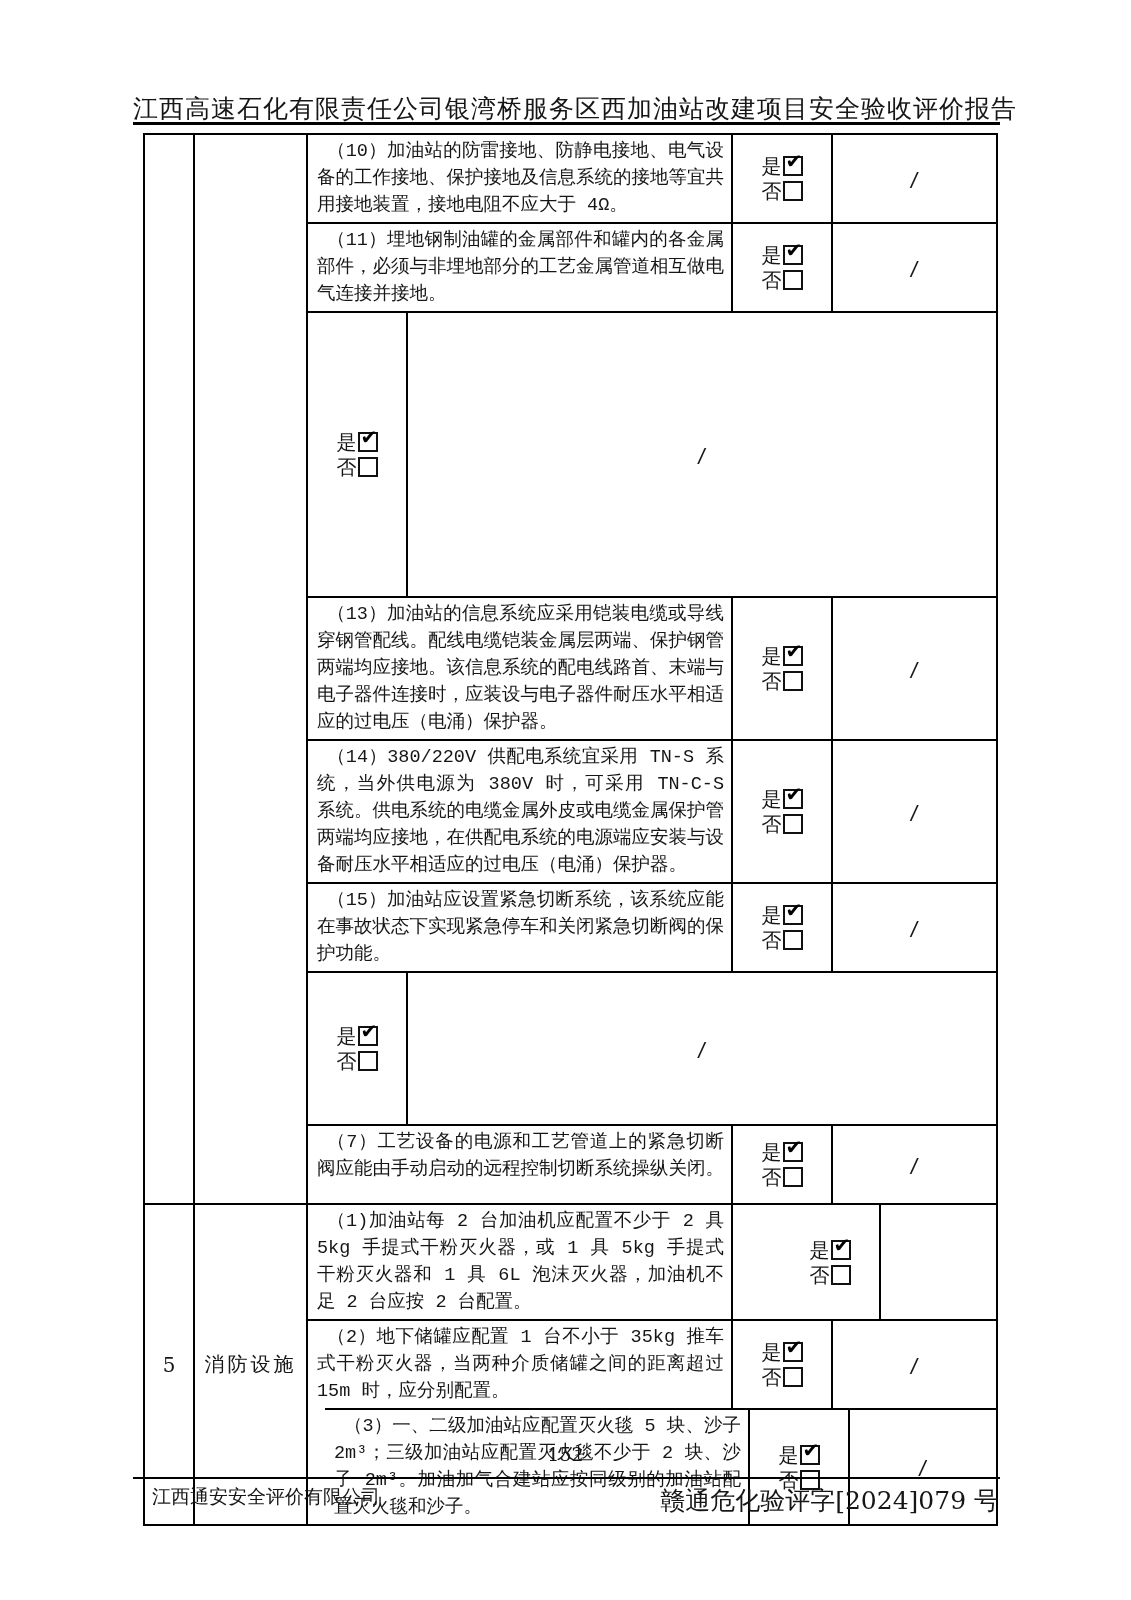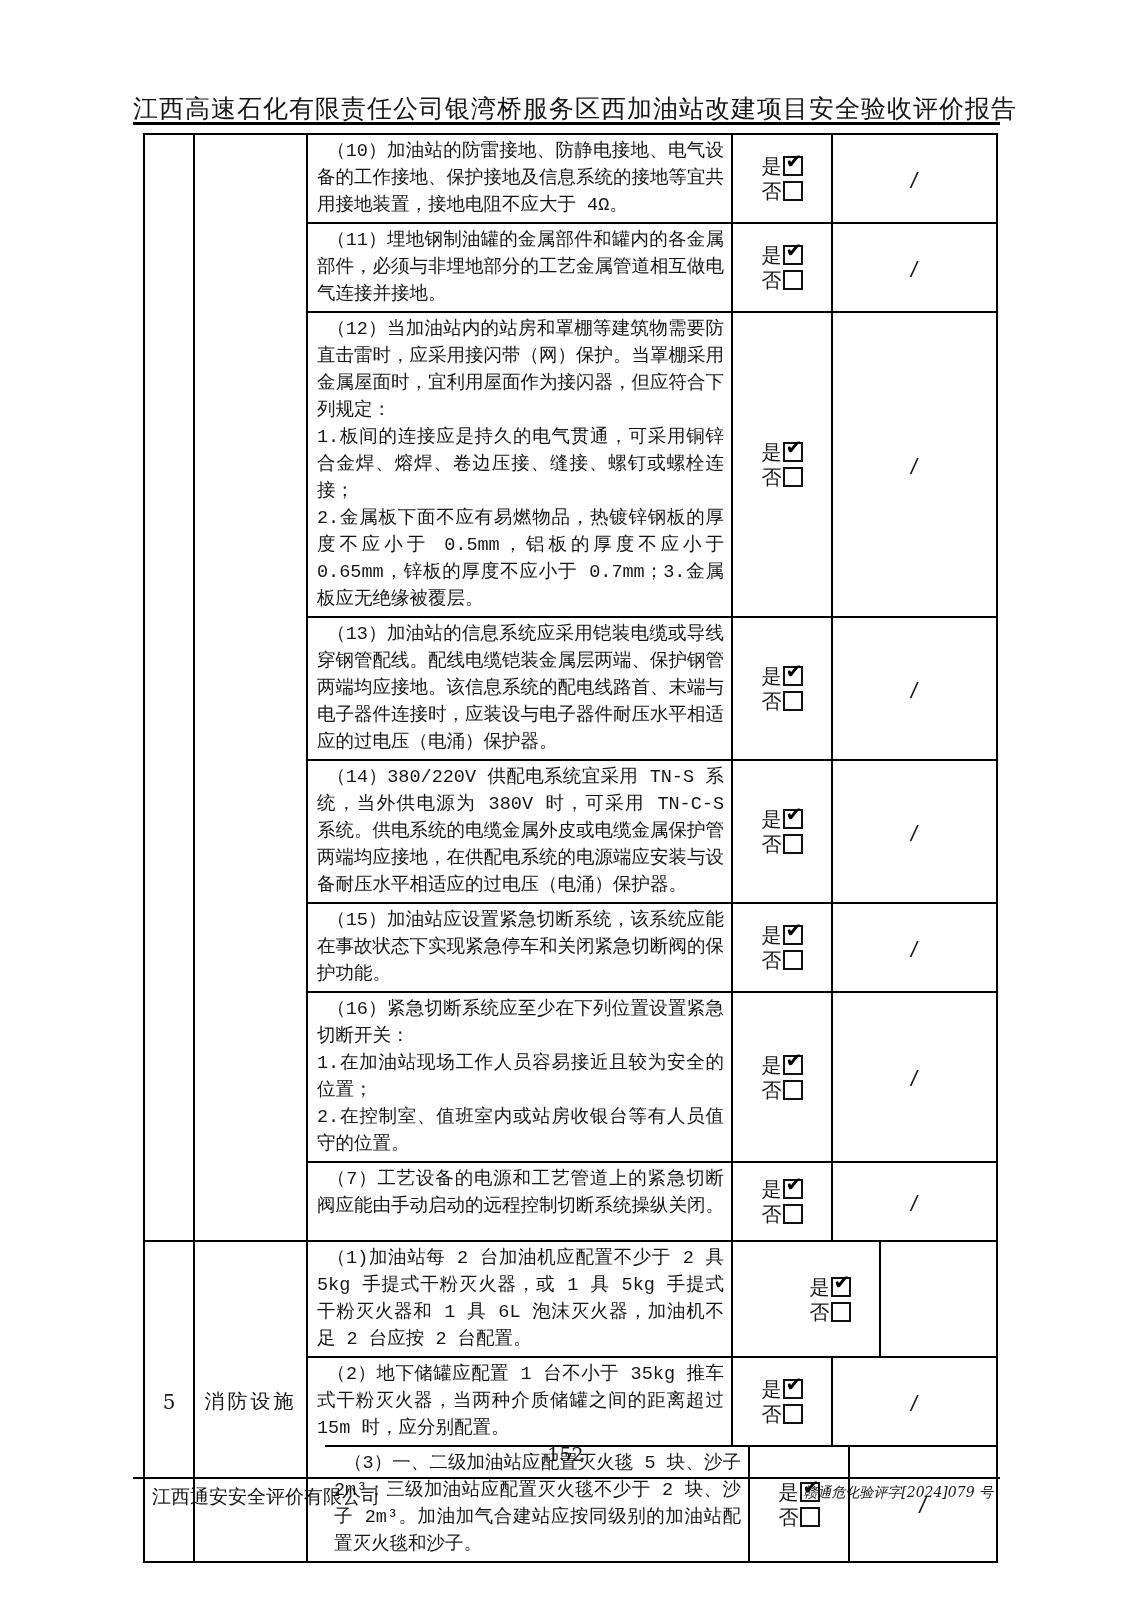--- a/index.html
+++ b/index.html
@@ -120,23 +120,22 @@
     background:#000;
   }
   .footer-company{
     position:absolute;
     left:152px;top:1484px;
     font-size:19px;
     text-align:right;
   }
   .footer-docno{
     position:absolute;
-    right:138px;top:1484px;
-    font-size:14px;
-    font-style:italic;
+    right:132px;top:1484px;
+    font-size:25px;
   }
 </style>
 </head>
 <body>
 
 <div class="page">
 
   <div class="header-title">江西高速石化有限责任公司银湾桥服务区西加油站改建项目安全验收评价报告</div>
   <div class="header-rule"></div>
 
@@ -175,23 +174,20 @@
               </div>
             <div class="cbline">
                 <span>否</span>
                 <span class="cb"></span>
               </div>
           </div>
           <div class="cell c-remark">/</div>
         </div>
 
         <div class="trow">
-          <div class="cell c-text">（12）当加油站内的站房和罩棚等建筑物需要防直击雷时，应采用接闪带（网）保护。当罩棚采用金属屋面时，宜利用屋面作为接闪器，但应符合下列规定：
-1.板间的连接应是持久的电气贯通，可采用铜锌合金焊、熔焊、卷边压接、缝接、螺钉或螺栓连接；
-2.金属板下面不应有易燃物品，热镀锌钢板的厚度不应小于 0.5mm，铝板的厚度不应小于 0.65mm，锌板的厚度不应小于 0.7mm；3.金属板应无绝缘被覆层。</div>
           <div class="cell c-check">
             <div class="cbline">
                 <span>是</span>
                 <span class="cb">
                   <i class="mark">✔</i>
                 </span>
               </div>
             <div class="cbline">
                 <span>否</span>
                 <span class="cb"></span>
@@ -245,23 +241,20 @@
               </div>
             <div class="cbline">
                 <span>否</span>
                 <span class="cb"></span>
               </div>
           </div>
           <div class="cell c-remark">/</div>
         </div>
 
         <div class="trow">
-          <div class="cell c-text">（16）紧急切断系统应至少在下列位置设置紧急切断开关：
-1.在加油站现场工作人员容易接近且较为安全的位置；
-2.在控制室、值班室内或站房收银台等有人员值守的位置。</div>
           <div class="cell c-check">
             <div class="cbline">
                 <span>是</span>
                 <span class="cb">
                   <i class="mark">✔</i>
                 </span>
               </div>
             <div class="cbline">
                 <span>否</span>
                 <span class="cb"></span>

